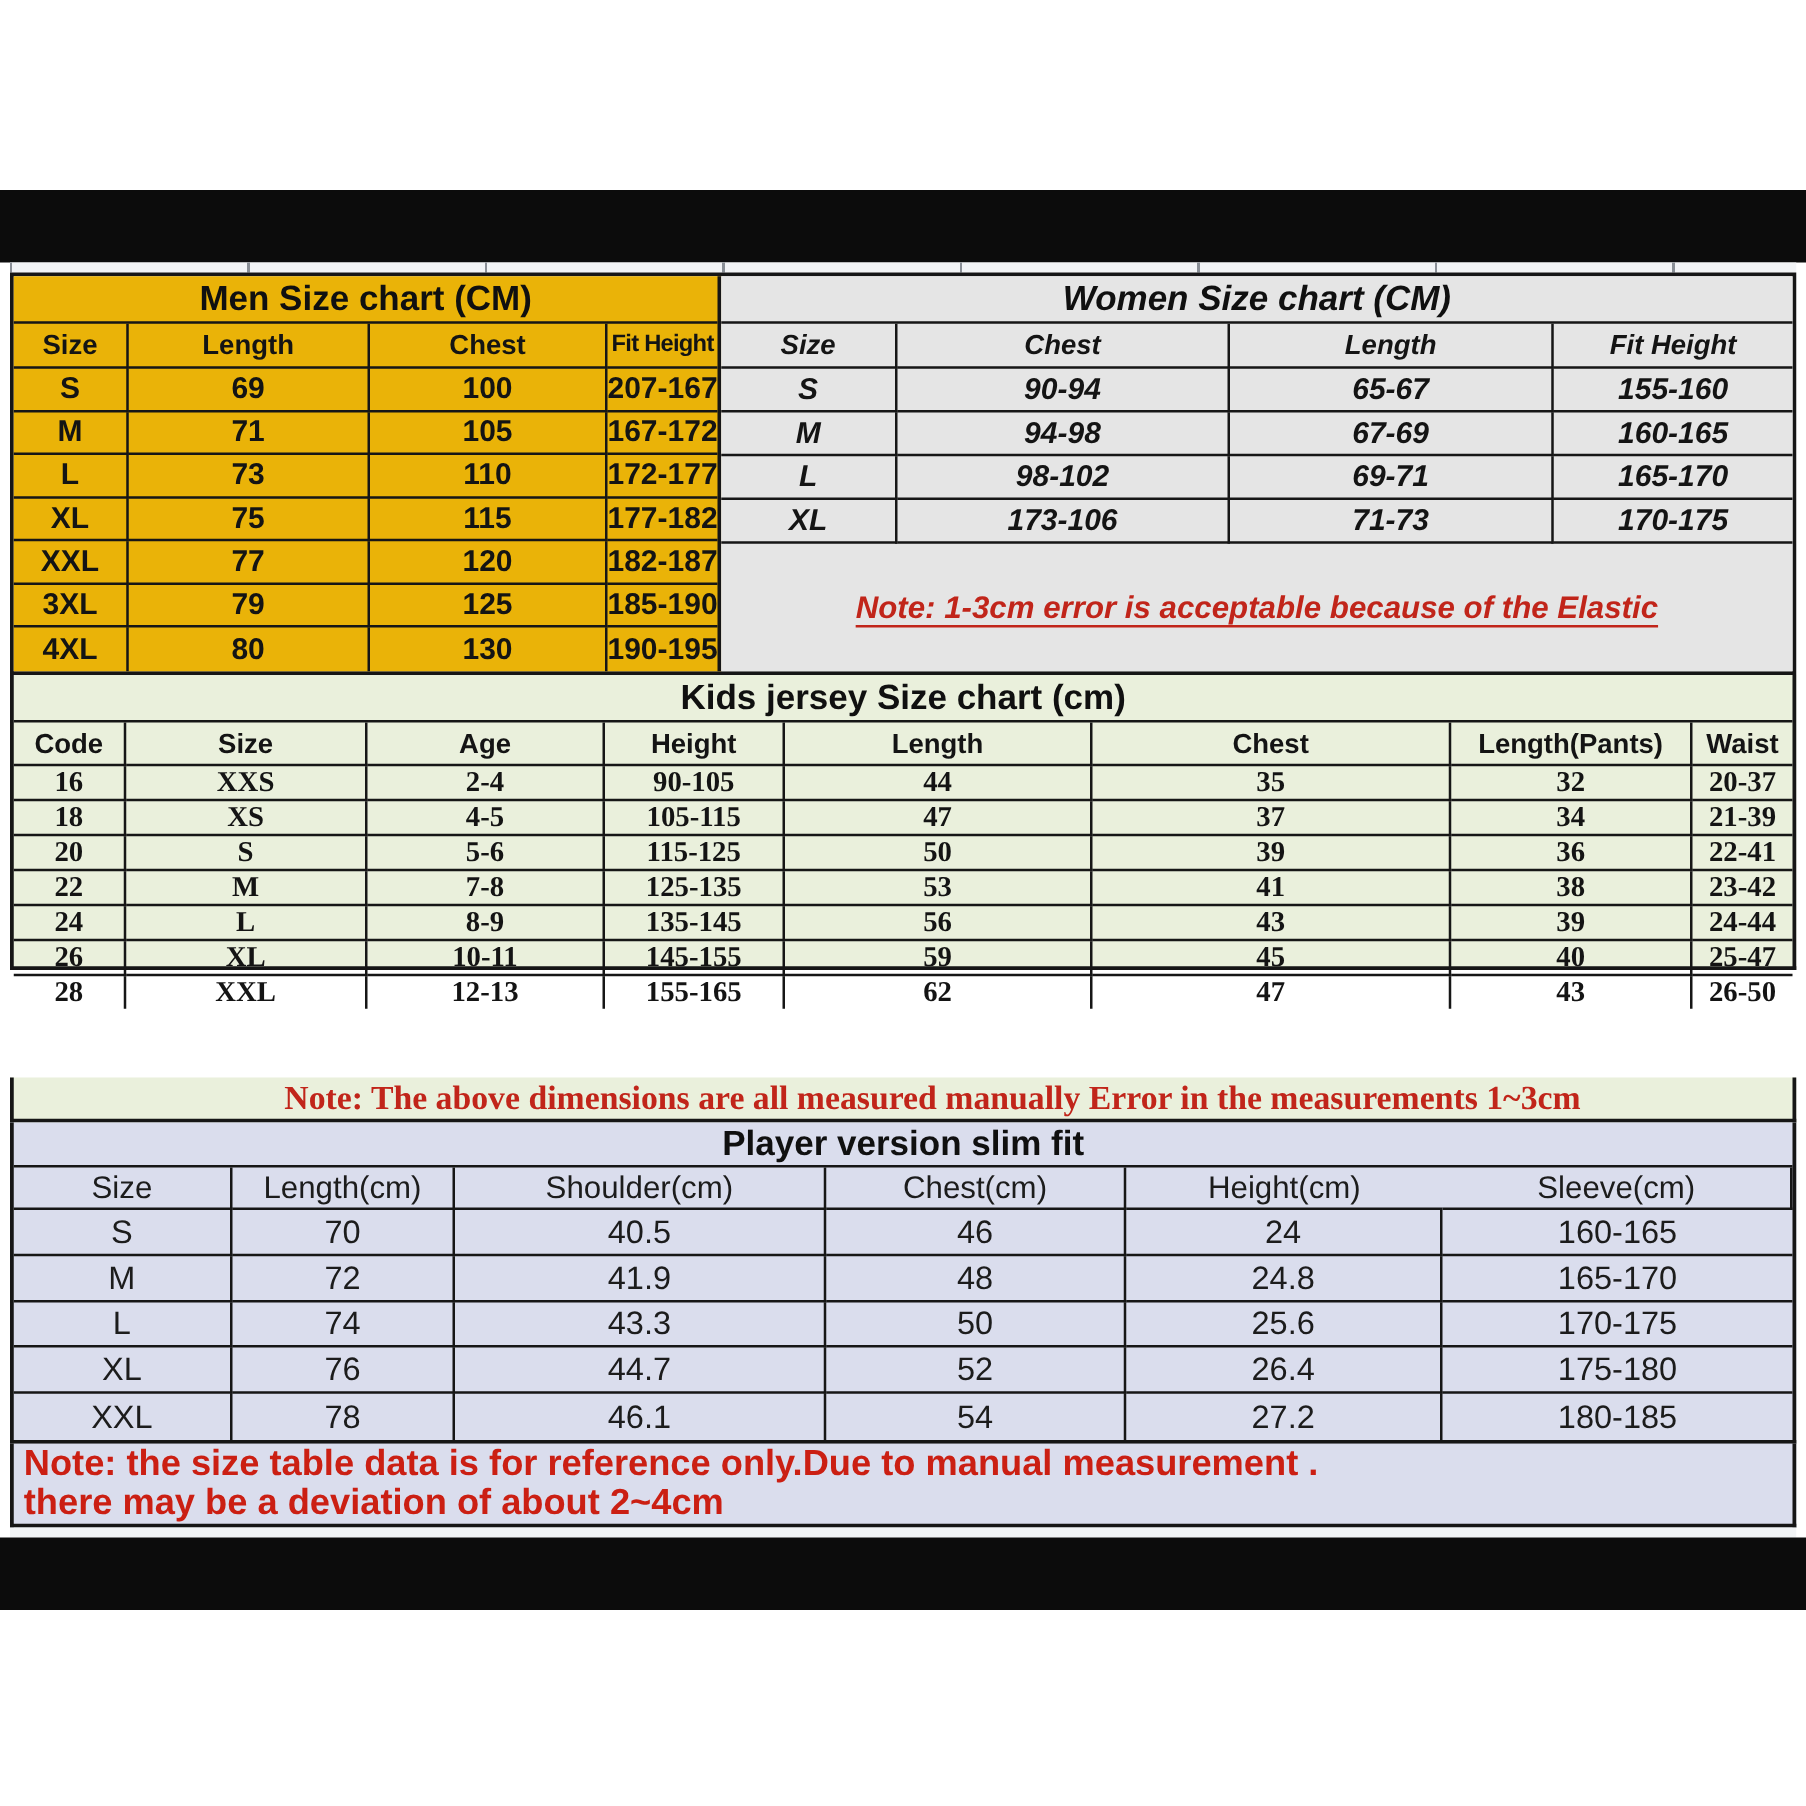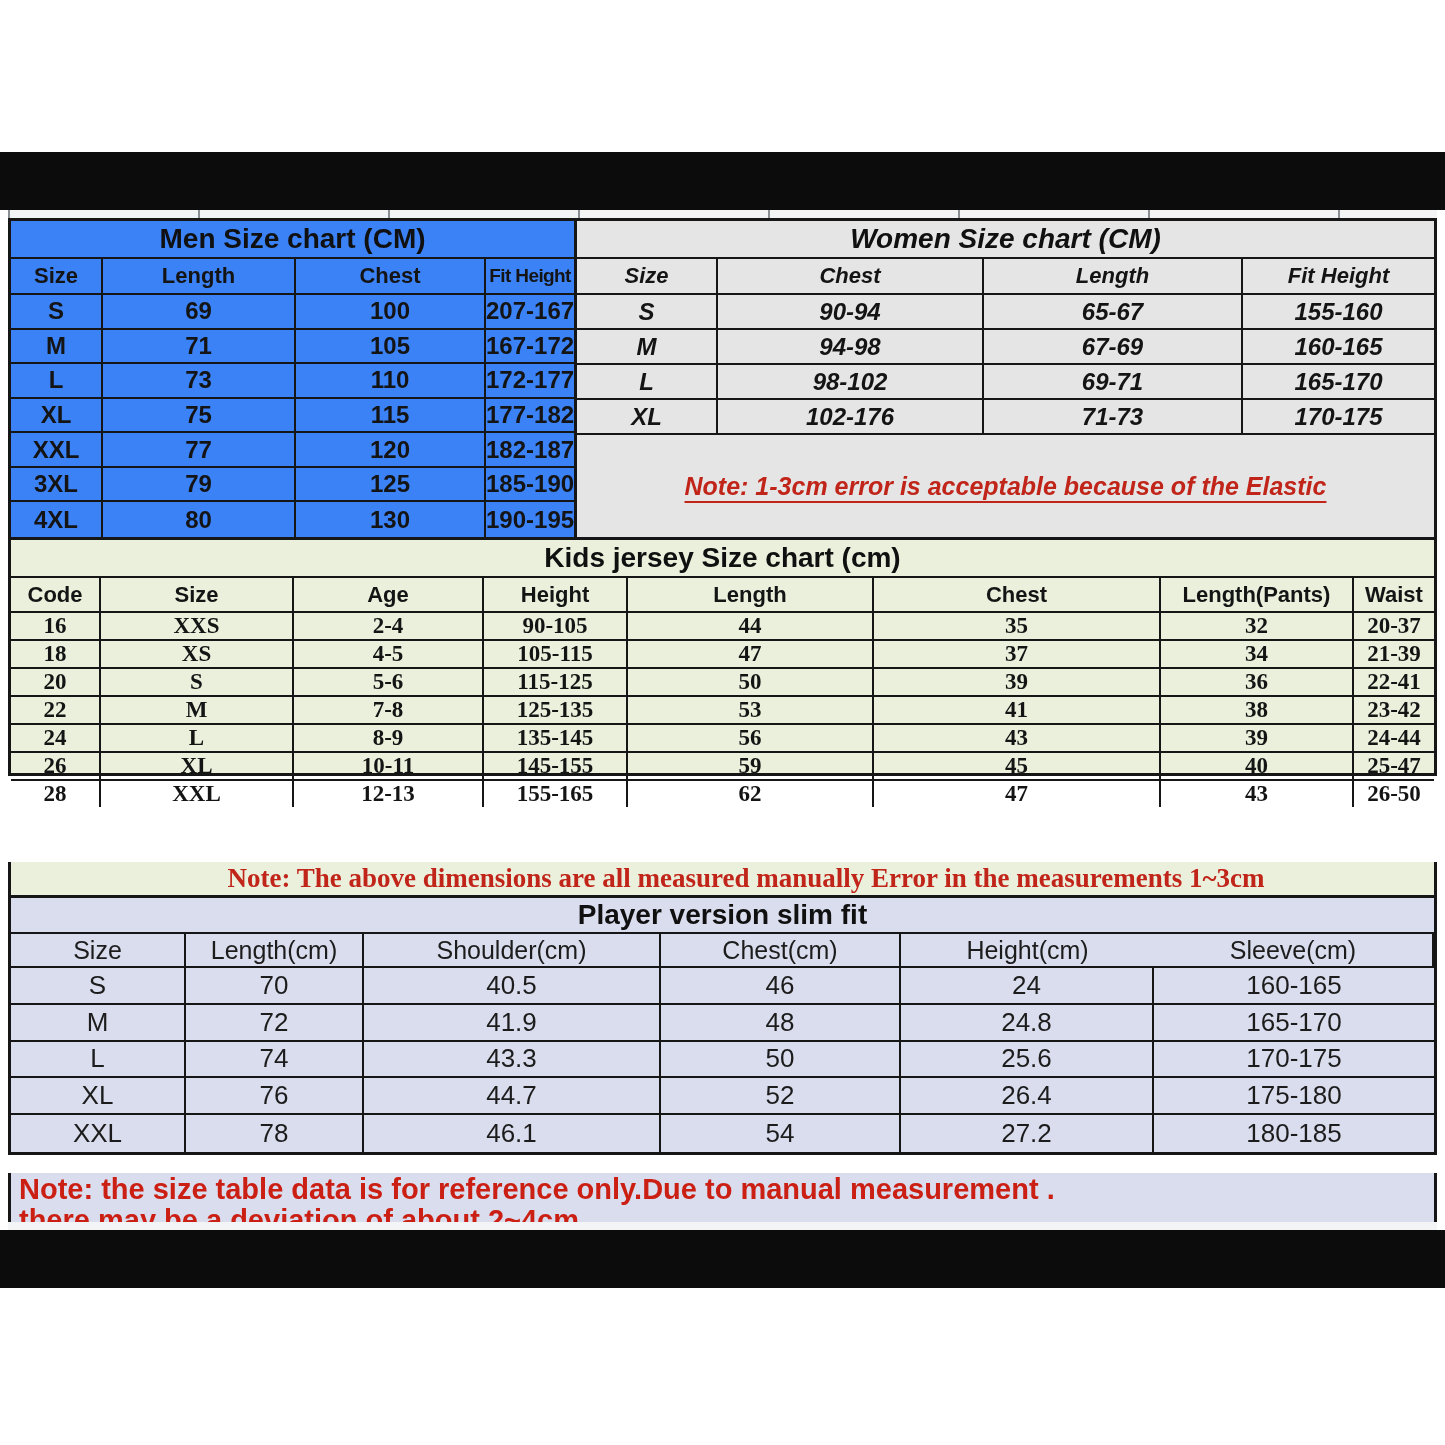--- a/index.html
+++ b/index.html
@@ -9,33 +9,33 @@
   .bar.top{top:152px;height:58px;}
   .bar.bottom{top:1230px;height:58px;}
   .strip{position:absolute;left:8px;width:1429px;height:8px;background:#f2f4f6;
          background-image:repeating-linear-gradient(90deg,#8a8f96 0 2px,transparent 2px 190px);}
   .strip.s1{top:210px;}
   .strip.s2{top:1222px;background:#f2f4f6;}
   section{position:absolute;left:8px;width:1429px;box-sizing:border-box;border:3px solid #161616;}
   .topsec{top:218px;height:322px;display:flex;padding:0;}
   .menblk{width:566px;box-sizing:border-box;border-right:3px solid #161616;display:grid;
           grid-template-columns:92px 193px 190px 1fr;grid-template-rows:38px 36px repeat(7,1fr);
-          background:#3b82f6;}
+          background:#eab308;}
   .womblk{flex:1;display:grid;grid-template-columns:141px 266px 259px 1fr;
           grid-template-rows:38px 36px repeat(4,35px) 1fr;background:#e5e5e5;font-style:italic;}
   .kidssec{top:540px;height:236px;border-top:none;display:grid;
            grid-template-columns:90px 193px 190px 144px 246px 287px 193px 1fr;
            grid-template-rows:38px 35px repeat(7,1fr);background:#eaf0dc;}
   .gnote{top:862px;height:36px;border-top:none;display:flex;align-items:center;justify-content:center;
          background:#eaf0dc;}
   .playersec{top:898px;height:257px;border-top:none;display:grid;
              grid-template-columns:175px 178px 297px 240px 253px 1fr;
              grid-template-rows:36px 34px repeat(5,1fr);background:#dadded;}
   .bnote{top:1155px;height:67px;border-top:none;background:#dadded;
-         display:flex;flex-direction:column;justify-content:center;padding:0 0 0 8px;box-sizing:border-box;margin-top:18px;}
+         display:flex;flex-direction:column;justify-content:center;padding:0 0 0 8px;box-sizing:border-box;}
   
   .c{display:flex;align-items:center;justify-content:center;box-sizing:border-box;
      border-right:2px solid #161616;border-bottom:2px solid #161616;
      font-weight:bold;font-size:24px;color:#141414;white-space:nowrap;overflow:visible;}
   .h{font-size:22px;}
   .tight{font-size:19px;letter-spacing:-0.6px;}
   .t{grid-column:1/-1;display:flex;align-items:center;justify-content:center;
      border-bottom:2px solid #161616;font-weight:bold;font-size:28px;color:#101010;}
   .lc{border-right:none;}
   .lr{border-bottom:none;}
@@ -105,21 +105,21 @@
       <div class="c lc">155-160</div>
       <div class="c">M</div>
       <div class="c">94-98</div>
       <div class="c">67-69</div>
       <div class="c lc">160-165</div>
       <div class="c">L</div>
       <div class="c">98-102</div>
       <div class="c">69-71</div>
       <div class="c lc">165-170</div>
       <div class="c">XL</div>
-      <div class="c">102-176</div>
+      <div class="c">173-106</div>
       <div class="c">71-73</div>
       <div class="c lc">170-175</div>
       <div class="wnote lr lc">
         <span>Note: 1-3cm error is acceptable because of the Elastic</span>
       </div>
     </div>
   </section>
 
   <section class="kidssec">
     <div class="t lc">Kids jersey Size chart (cm)</div>

